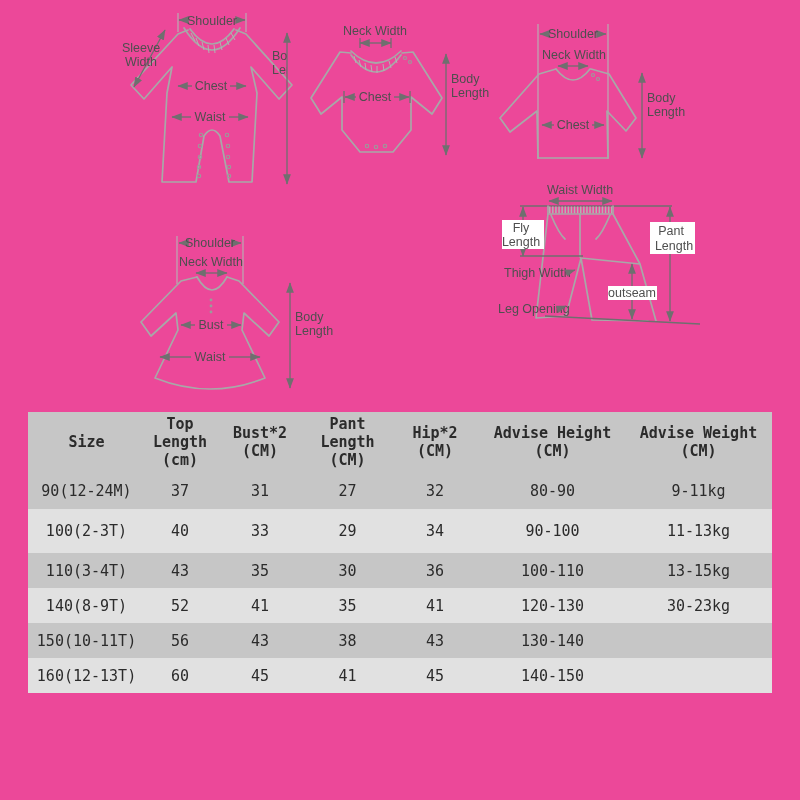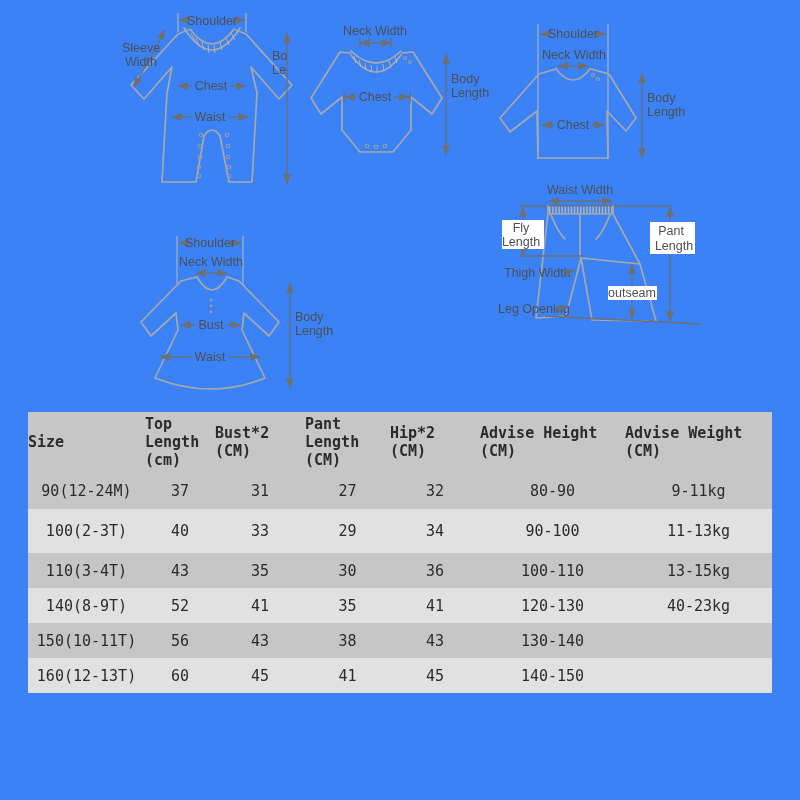--- a/index.html
+++ b/index.html
@@ -1,34 +1,34 @@
 <!DOCTYPE html>
 <html><head>
 <meta charset="utf-8">
 <style>
   html,body{margin:0;padding:0;background:#ffffff;}
   body{width:800px;height:800px;overflow:hidden;font-family:"Liberation Sans",sans-serif;}
-  .stage{position:relative;width:800px;height:800px;background:#3b82f6;}
+  .stage{position:relative;width:800px;height:800px;background:#ec4899;}
 
   
   .diagrams{position:absolute;top:0;left:0;width:800px;height:405px;}
   svg .g{fill:none;stroke:#a8a8a8;stroke-width:1.7;stroke-linejoin:round;stroke-linecap:round;}
   svg .gt{fill:none;stroke:#b5b5b5;stroke-width:1.1;}
   svg .rib{fill:none;stroke:#b3b3b3;stroke-width:1;}
   svg .dim{fill:none;stroke:#6f6f6f;stroke-width:1.3;}
   svg .lbl{fill:#4f4f4f;font-family:"Liberation Sans",sans-serif;font-size:12.5px;}
   svg .dot{fill:none;stroke:#9b9b9b;stroke-width:1.1;}
   svg .dotf{fill:#9b9b9b;stroke:none;}
   svg .wb{fill:#ffffff;stroke:none;}
 
   
   table.size{position:absolute;top:412px;left:28px;width:744px;border-collapse:collapse;table-layout:fixed;
     font-family:"DejaVu Sans Mono","Liberation Mono",monospace;color:#2b2b2b;}
   table.size th{height:60px;font-size:15px;font-weight:700;line-height:18px;white-space:pre-line;
-    text-align:left;vertical-align:middle;background:#c6c6c6;padding:0;}
+    text-align:center;vertical-align:middle;background:#c6c6c6;padding:0;}
   table.size td{font-size:15px;font-weight:400;text-align:center;vertical-align:middle;padding:0;}
   table.size tbody tr{height:35px;}
   table.size tbody tr:nth-child(1){height:37px;}
   table.size tbody tr:nth-child(2){height:44px;border-radius:12px;}
   table.size tbody tr:nth-child(odd){background:#c6c6c6;}
   table.size tbody tr:nth-child(even){background:#e1e1e1;}
 </style>
 </head>
 <body>
 
@@ -273,21 +273,21 @@
           <td>100-110</td>
           <td>13-15kg</td>
         </tr>
         <tr>
           <td>140(8-9T)</td>
           <td>52</td>
           <td>41</td>
           <td>35</td>
           <td>41</td>
           <td>120-130</td>
-          <td>40-23kg</td>
+          <td>30-23kg</td>
         </tr>
         <tr>
           <td>150(10-11T)</td>
           <td>56</td>
           <td>43</td>
           <td>38</td>
           <td>43</td>
           <td>130-140</td>
           <td></td>
         </tr>

